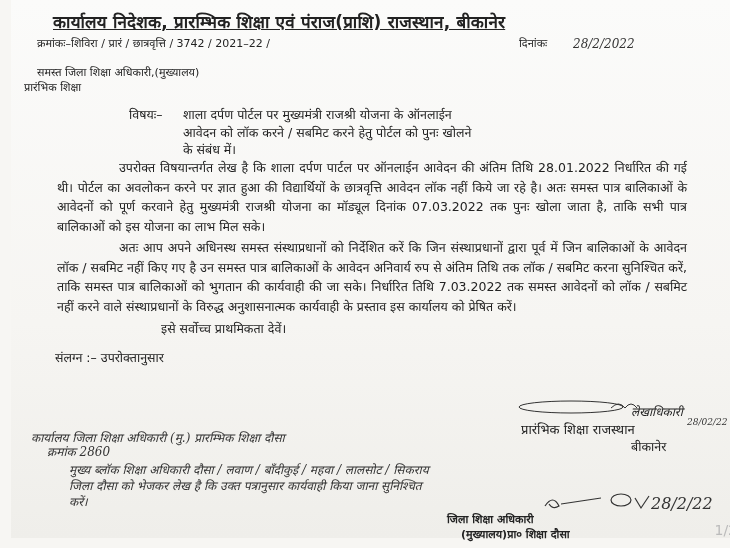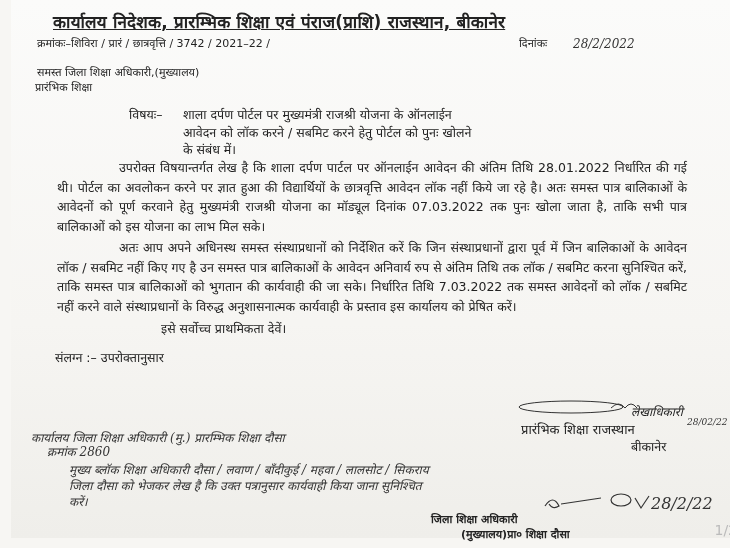--- a/index.html
+++ b/index.html
@@ -18,21 +18,21 @@
 <body>
 
 <div class="page">
 
   <div class="t head">कार्यालय निदेशक, प्रारम्भिक शिक्षा एवं पंराज(प्राशि) राजस्थान, बीकानेर</div>
   <div class="t small" style="left:26px;top:36px;">क्रमांकः–शिविरा / प्रारं / छात्रवृत्ति / 3742 / 2021–22 /</div>
   <div class="t small" style="left:508px;top:36px;">दिनांकः</div>
   <div class="t hand" style="left:562px;top:36px;">28/2/2022</div>
 
   <div class="t small" style="left:26px;top:65px;">समस्त जिला शिक्षा अधिकारी,(मुख्यालय)</div>
-  <div class="t small" style="left:24px;top:80px;text-align:right;">प्रारंभिक शिक्षा</div>
+  <div class="t small" style="left:13px;top:80px;text-align:right;">प्रारंभिक शिक्षा</div>
 
   <div class="t" style="left:118px;top:107px;">विषयः–</div>
   <div class="t" style="left:172px;top:107px;">शाला दर्पण पोर्टल पर मुख्यमंत्री राजश्री योजना  के ऑनलाईन</div>
   <div class="t" style="left:172px;top:125px;">आवेदन को लॉक करने / सबमिट करने हेतु पोर्टल को पुनः खोलने</div>
   <div class="t" style="left:172px;top:142px;">के संबंध में।</div>
 
   <div class="p" style="top:158px;text-indent:62px;">उपरोक्त विषयान्तर्गत लेख है कि शाला दर्पण पार्टल पर ऑनलाईन आवेदन की अंतिम तिथि 28.01.2022 निर्धारित की गई थी। पोर्टल का अवलोकन करने पर ज्ञात हुआ की विद्यार्थियों के छात्रवृत्ति आवेदन लॉक नहीं किये जा रहे है। अतः समस्त पात्र बालिकाओं के आवेदनों को पूर्ण करवाने हेतु मुख्यमंत्री राजश्री योजना  का मॉड्यूल दिनांक 07.03.2022 तक पुनः खोला जाता है, ताकि सभी पात्र बालिकाओं को इस योजना का लाभ मिल सके।</div>
   <div class="p" style="top:238px;text-indent:62px;">अतः आप अपने अधिनस्थ समस्त संस्थाप्रधानों को निर्देशित करें कि जिन संस्थाप्रधानों द्वारा पूर्व में जिन बालिकाओं के आवेदन लॉक / सबमिट नहीं किए गए है उन समस्त पात्र बालिकाओं के आवेदन अनिवार्य रुप से अंतिम तिथि तक लॉक / सबमिट करना सुनिश्चित करें, ताकि समस्त पात्र बालिकाओं को भुगतान की कार्यवाही की जा सके। निर्धारित तिथि 7.03.2022 तक समस्त आवेदनों को लॉक / सबमिट नहीं करने वाले संस्थाप्रधानों के विरुद्ध अनुशासनात्मक कार्यवाही के प्रस्ताव इस कार्यालय को प्रेषित करें।</div>
   <div class="t" style="left:150px;top:321px;">इसे सर्वोच्च प्राथमिकता देवें।</div>
 
@@ -50,17 +50,17 @@
   <div class="t hand" style="left:20px;top:430px;">कार्यालय जिला शिक्षा अधिकारी (मु.) प्रारम्भिक शिक्षा दौसा</div>
   <div class="t hand" style="left:36px;top:444px;">क्रमांक 2860</div>
   <div class="t hand" style="left:58px;top:478px;">जिला दौसा को भेजकर लेख है कि उक्त पत्रानुसार कार्यवाही किया जाना सुनिश्चित</div>
   <div class="t hand" style="left:58px;top:462px;">मुख्य ब्लॉक शिक्षा अधिकारी दौसा / लवाण / बाँदीकुई / महवा / लालसोट / सिकराय</div>
   <div class="t hand" style="left:58px;top:494px;">करें।</div>
 
   <svg class="sig-scribble" style="left:530px;top:492px;" width="110" height="22">
     <path d="M4 14 q8 -12 14 0 q-6 4 -10 -2 M20 12 l40 -6 M70 8 a10 6 0 1 0 20 0 a10 6 0 1 0 -20 0 M94 6 l6 10 l8 -12" fill="none" stroke="#333" stroke-width="1.2"></path>
   </svg>
   <div class="t hand" style="left:640px;top:496px;font-size:16px;">28/2/22</div>
-  <div class="t bold" style="left:420px;top:512px;font-size:11px;">जिला शिक्षा अधिकारी</div>
+  <div class="t bold" style="left:436px;top:512px;font-size:11px;">जिला शिक्षा अधिकारी</div>
   <div class="t bold" style="left:450px;top:527px;font-size:11px;">(मुख्यालय)प्रा० शिक्षा दौसा</div>
 
   <div class="pagenum">1/2</div>
 </div>
 
 </body></html>

